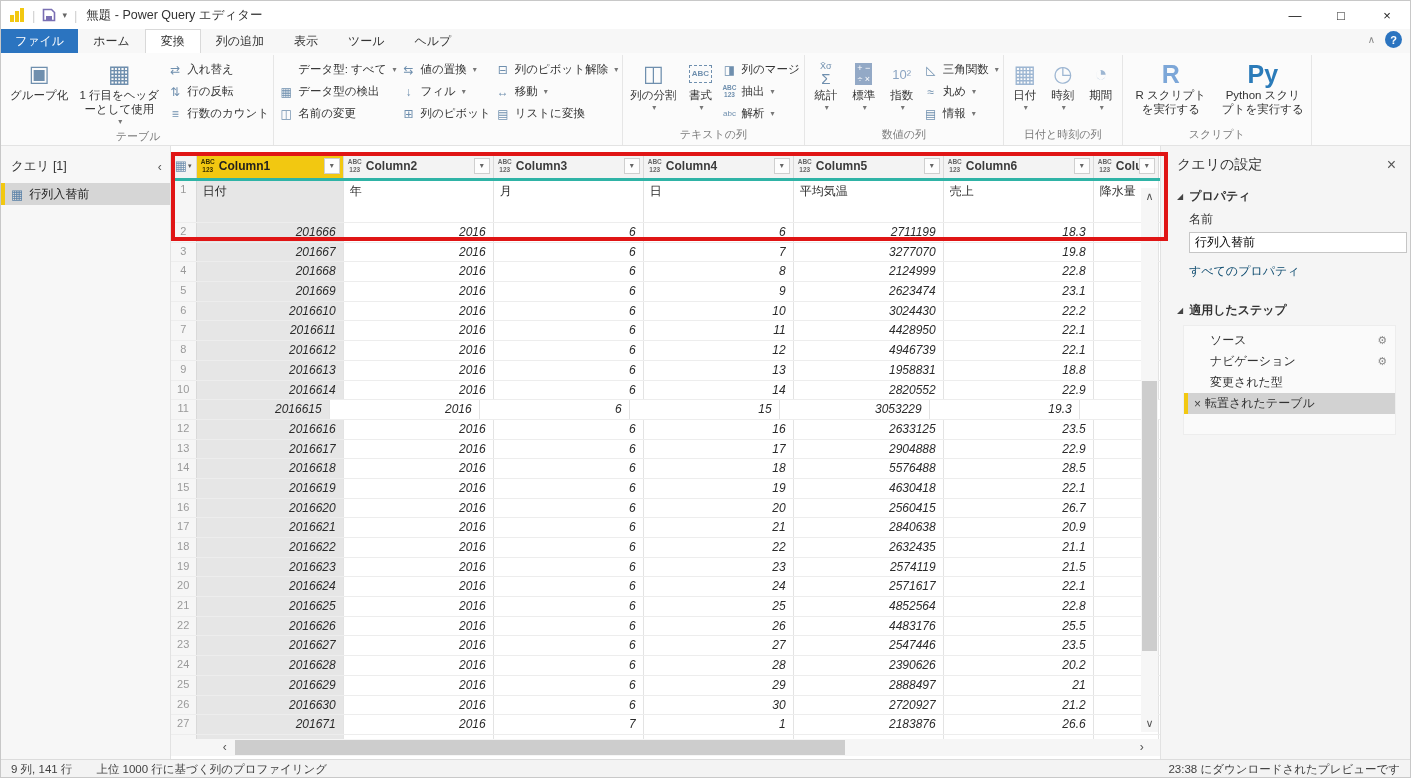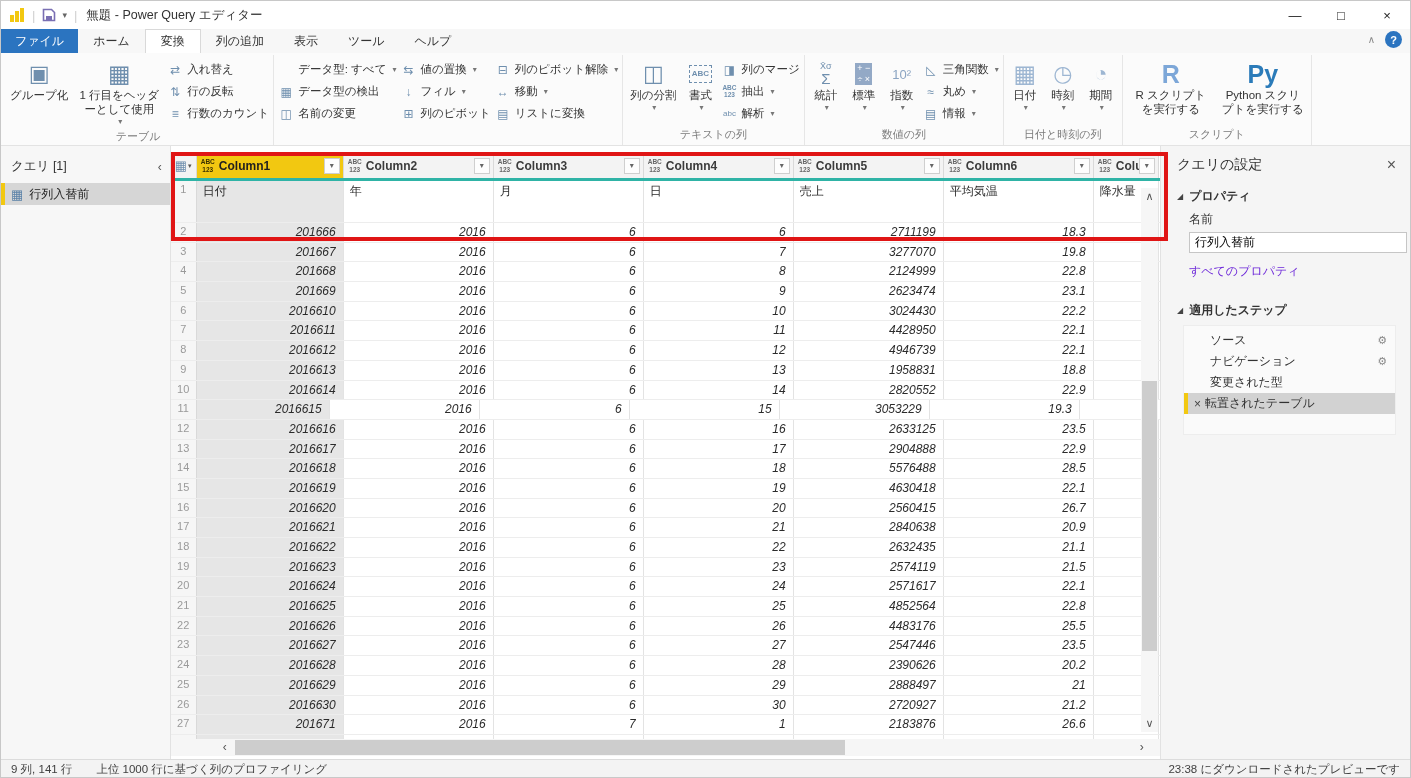--- a/index.html
+++ b/index.html
@@ -114,21 +114,21 @@
   .hthumb { position:absolute; left:64px; top:1px; width:610px; height:15px; background:#cdcdcd; }
 
   
   .panel { width:250px; background:#f5f5f5; border-left:1px solid #e2e2e2; padding:10px 14px 0 16px; font-size:12px; color:#333; position:relative; }
   .panel-head { display:flex; align-items:center; font-size:14px; color:#333; margin-bottom:14px; }
   .panel-head .close { margin-left:auto; font-size:16px; color:#555; }
   .section-head { display:flex; align-items:center; gap:6px; font-weight:bold; color:#333; margin-bottom:6px; }
   .section-head .tri { color:#444; font-size:8px; }
   .name-label { margin:2px 0 4px 12px; }
   .name-input { width:218px; height:21px; border:1px solid #c6c6c6; background:#fff; font-size:12px; padding:0 5px; margin-left:12px; font-family:inherit; }
-  .all-props { color:#6d28d9; margin:10px 0 22px 12px; }
+  .all-props { color:#0c4a6e; margin:10px 0 22px 12px; }
   .steps { margin:6px 0 0 6px; border:1px solid #ededed; background:#fafafa; padding:4px 0; min-height:110px; }
   .step { display:flex; align-items:center; height:21px; padding-left:26px; color:#333; position:relative; }
   .step .gear { margin-left:auto; margin-right:8px; color:#8a8a8a; font-size:11px; }
   .step.selected { background:#d2d2d2; border-left:4px solid #f2c811; padding-left:6px; }
   .step .del { color:#444; font-size:12px; margin-right:4px; }
 
   
   .annot { position:absolute; left:170px; top:6px; width:997px; height:89px; border:4px solid #e01515; z-index:30; pointer-events:none; }
 
   
@@ -435,22 +435,22 @@
               <span class="colname">Column7</span>
               <span class="filter-btn">▾</span>
             </div>
           </div>
           <div class="row first">
             <div class="rownum">1</div>
             <div class="cell colsel" style="width: 147px;">日付</div>
             <div class="cell" style="width: 150px;">年</div>
             <div class="cell" style="width: 150px;">月</div>
             <div class="cell" style="width: 150px;">日</div>
+            <div class="cell" style="width: 150px;">平均気温</div>
             <div class="cell" style="width: 150px;">売上</div>
-            <div class="cell" style="width: 150px;">平均気温</div>
             <div class="cell" style="width: 65px;">降水量</div>
           </div>
           <div class="row">
             <div class="rownum">2</div>
             <div class="cell num colsel" style="width: 147px;">201666</div>
             <div class="cell num" style="width: 150px;">2016</div>
             <div class="cell num" style="width: 150px;">6</div>
             <div class="cell num" style="width: 150px;">6</div>
             <div class="cell num" style="width: 150px;">2711199</div>
             <div class="cell num" style="width: 150px;">18.3</div>

